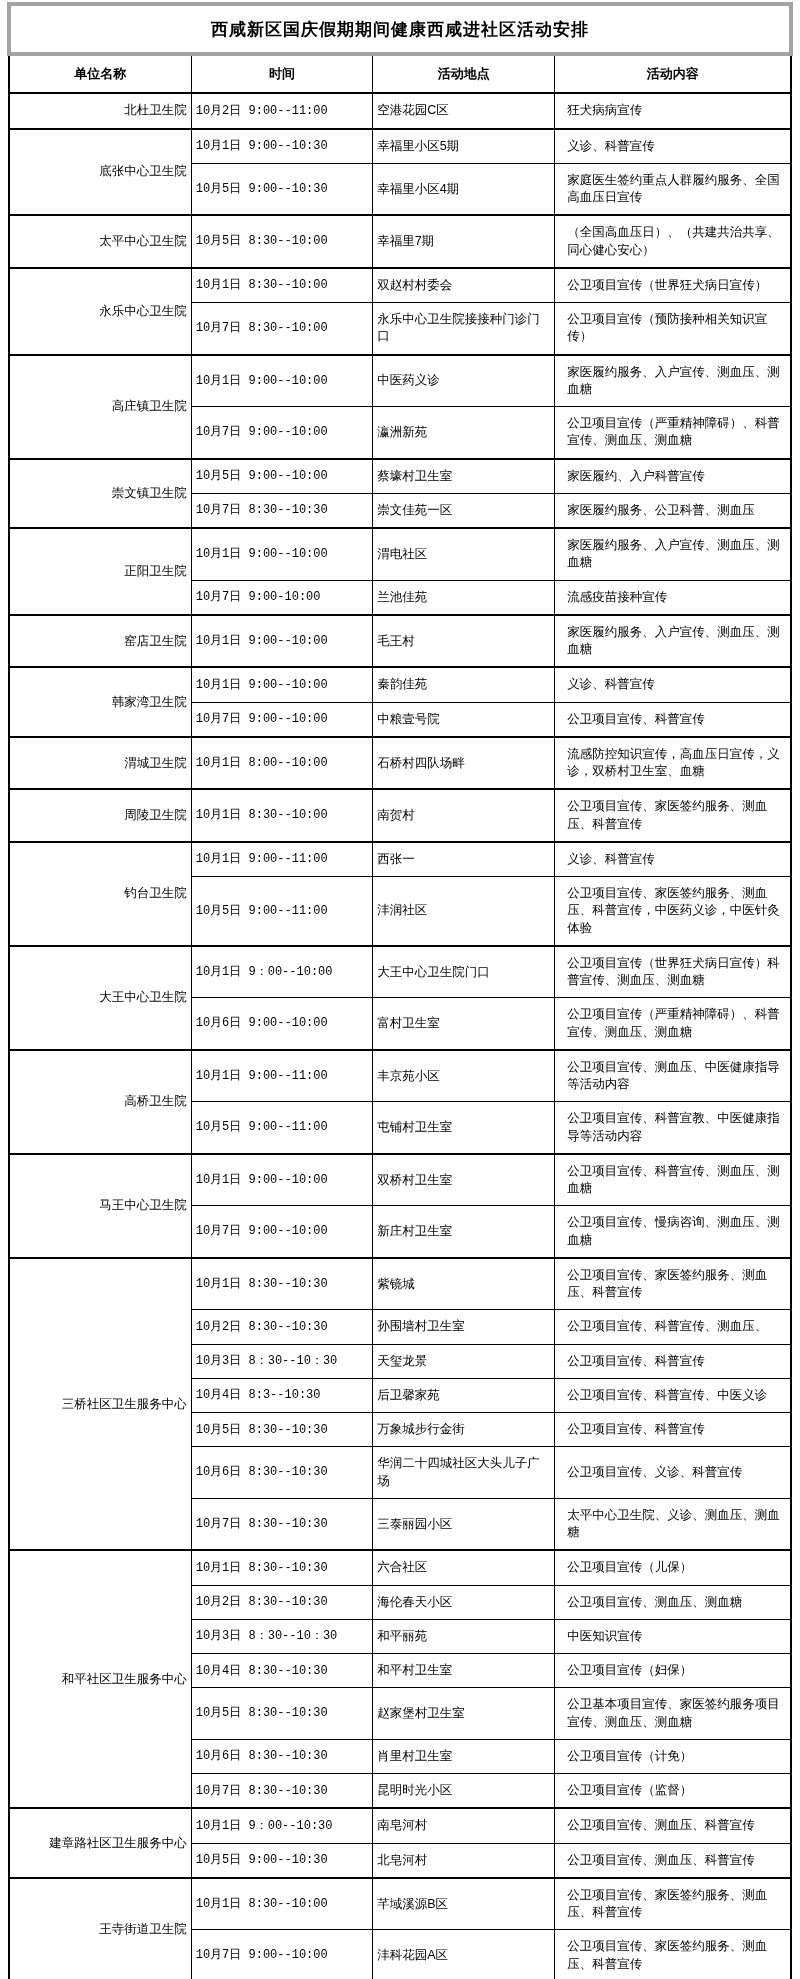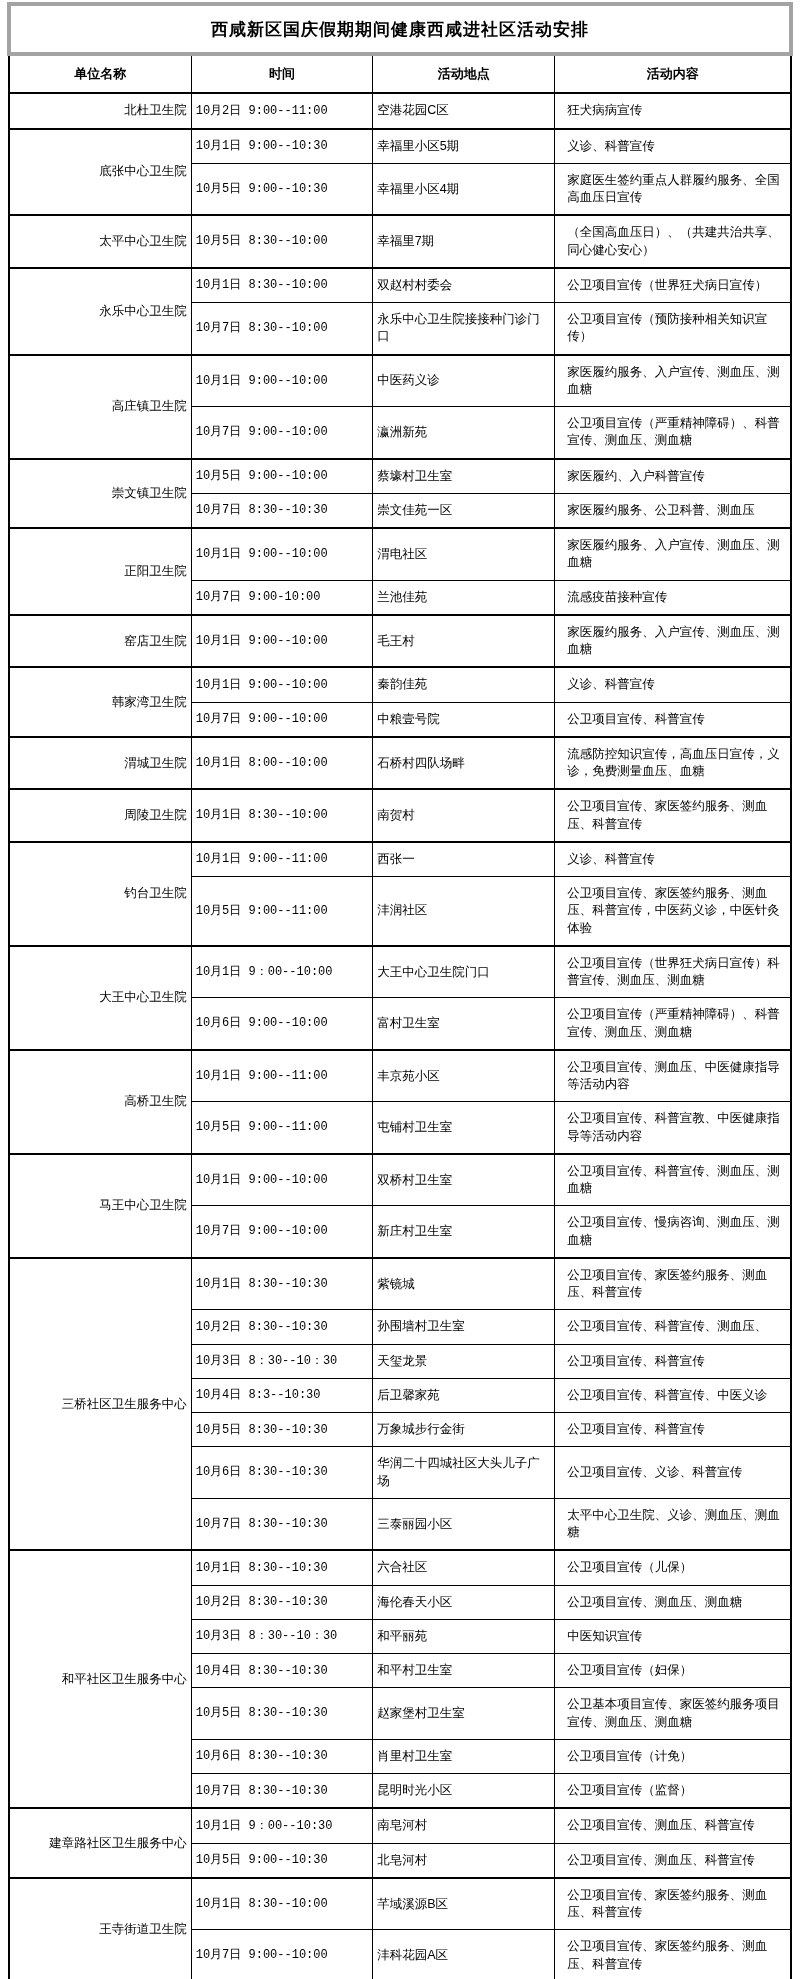--- a/index.html
+++ b/index.html
@@ -158,21 +158,21 @@
         </tr>
         <tr>
           <td class="c-time">10月7日 9:00--10:00</td>
           <td class="c-place">中粮壹号院</td>
           <td class="c-content">公卫项目宣传、科普宣传</td>
         </tr>
         <tr class="group-start">
           <td rowspan="1" class="c-unit">渭城卫生院</td>
           <td class="c-time">10月1日 8:00--10:00</td>
           <td class="c-place">石桥村四队场畔</td>
-          <td class="c-content">流感防控知识宣传，高血压日宣传，义诊，免费测量血压、血糖</td>
+          <td class="c-content">流感防控知识宣传，高血压日宣传，义诊，双桥村卫生室、血糖</td>
         </tr>
         <tr class="group-start">
           <td rowspan="1" class="c-unit">周陵卫生院</td>
           <td class="c-time">10月1日 8:30--10:00</td>
           <td class="c-place">南贺村</td>
           <td class="c-content">公卫项目宣传、家医签约服务、测血压、科普宣传</td>
         </tr>
         <tr class="group-start">
           <td rowspan="2" class="c-unit">钓台卫生院</td>
           <td class="c-time">10月1日 9:00--11:00</td>

